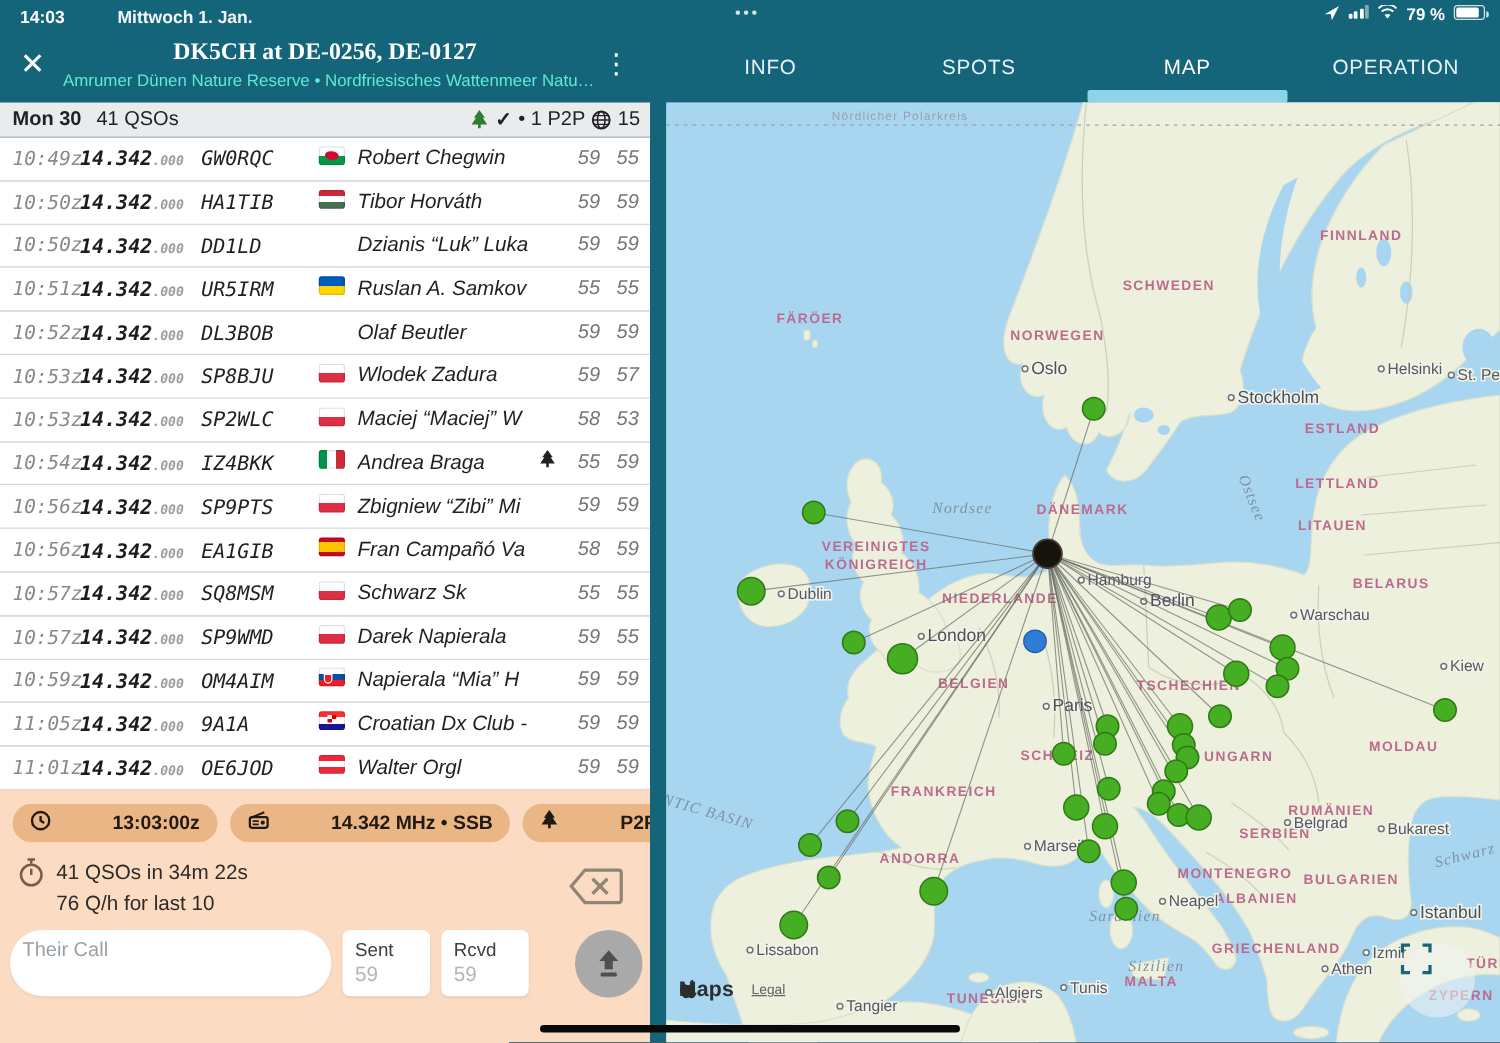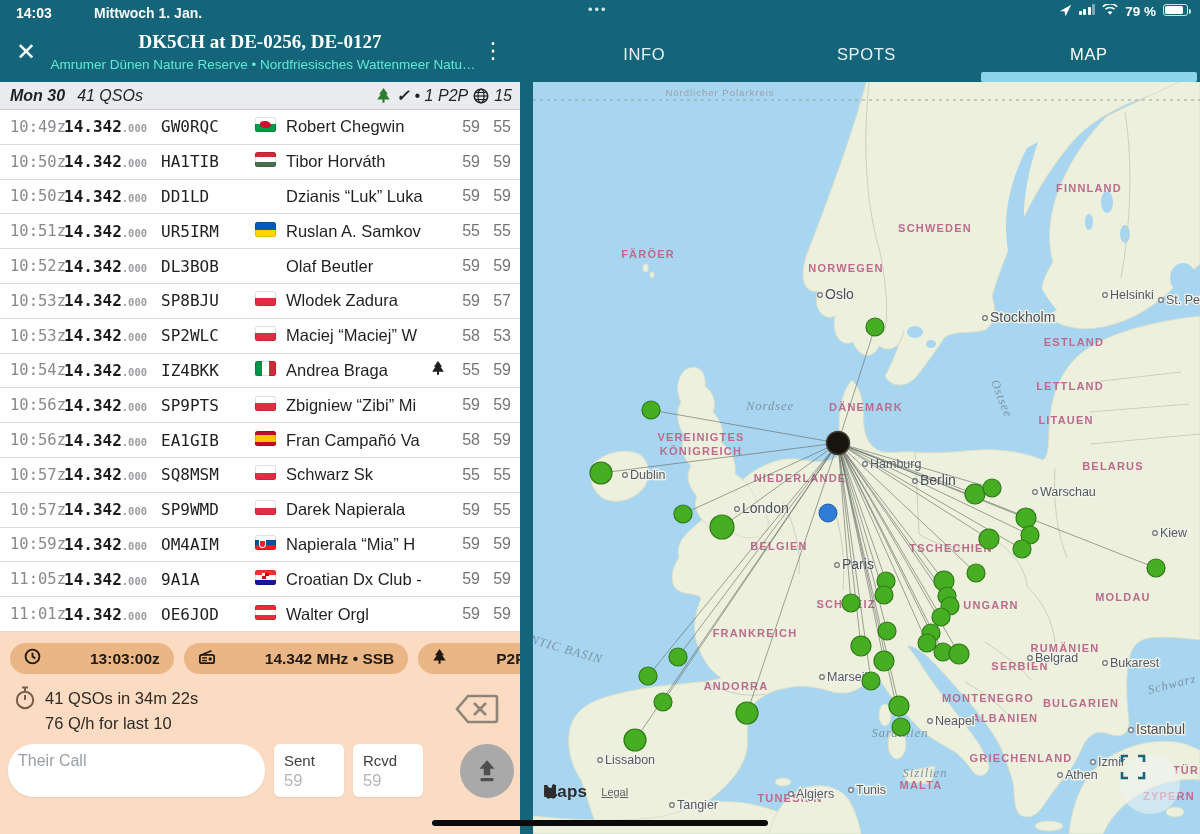--- a/index.html
+++ b/index.html
@@ -29,28 +29,28 @@
   .kebab{position:absolute;right:16px;top:12px;font-size:22px;color:#fff;cursor:pointer;}
 
   .tabs{position:absolute;left:533px;top:26px;width:667px;height:56px;display:flex;}
   .tab{flex:1;position:relative;display:flex;align-items:center;justify-content:center;
     color:#e6f2f5;font-size:16.5px;letter-spacing:.6px;cursor:pointer;}
   .tab.active{color:#fff;}
   .tab .underline{position:absolute;left:3px;right:3px;bottom:0px;height:10px;background:#8ED4E8;border-radius:2px;}
 
   
   .qso-header{position:absolute;left:0;top:82px;width:520px;height:28px;background:#E9EBED;
-    border-bottom:1px solid #c8cacd;display:flex;align-items:center;font-size:16px;color:#1f2124;font-style:italic;}
+    border-bottom:1px solid #c8cacd;display:flex;align-items:center;font-size:16px;color:#1f2124;}
   .qh-day{font-weight:bold;margin-left:10px;}
   .qh-count{margin-left:12px;}
   .qh-right{margin-left:auto;display:flex;align-items:center;gap:5px;margin-right:8px;font-size:16px;}
   .qh-right .check{font-weight:bold;}
   .tree-svg{display:inline-block;vertical-align:-2px;}
 
-  .qso-table{position:absolute;left:0;top:110px;width:520px;height:522px;background:#0c4a6e;}
+  .qso-table{position:absolute;left:0;top:110px;width:520px;height:522px;background:#0c4a6e;font-style:italic;}
   .qrow{height:34.8px;display:flex;align-items:center;border-bottom:1px solid #d9dbde;background:#fff;cursor:pointer;}
   .q-time{width:64px;padding-left:10px;font-size:15.5px;color:#87898c;font-family:"DejaVu Sans Mono",monospace;}
   .q-freq{width:97px;font-family:"DejaVu Sans Mono",monospace;color:#1b1c1e;}
   .q-freq b{font-size:16px;}
   .q-freq span{font-size:10.5px;color:#9b9da1;font-weight:bold;}
   .q-call{width:94px;font-size:16px;font-family:"DejaVu Sans Mono",monospace;color:#202124;}
   .q-flag{width:31px;}
   .flag{display:inline-block;width:21px;height:15px;border-radius:2.5px;position:relative;
     box-shadow:inset 0 0 0 1px rgba(0,0,0,.12);overflow:hidden;}
   .flag-wales{background:linear-gradient(to bottom,#fff 50%,#009a44 50%);}
@@ -151,20 +151,23 @@
     <div class="tabs" id="tabs">
         <div class="tab">
           <span>INFO</span>
         </div>
         <div class="tab">
           <span>SPOTS</span>
         </div>
         <div class="tab active">
           <span>MAP</span>
           <div class="underline"></div>
+        </div>
+        <div class="tab">
+          <span>OPERATION</span>
         </div>
       </div>
   </div>
 
   <div class="qso-header">
     <span class="qh-day">Mon 30</span>
     <span class="qh-count">41 QSOs</span>
     <span class="qh-right">
       <svg class="tree-svg" width="15" height="16" viewBox="0 0 16 18">
         <path d="M8,0 L13,7 L11,7 L15,13 L9.2,13 L9.2,16.5 L6.8,16.5 L6.8,13 L1,13 L5,7 L3,7 Z" fill="#2e7d32"></path>

